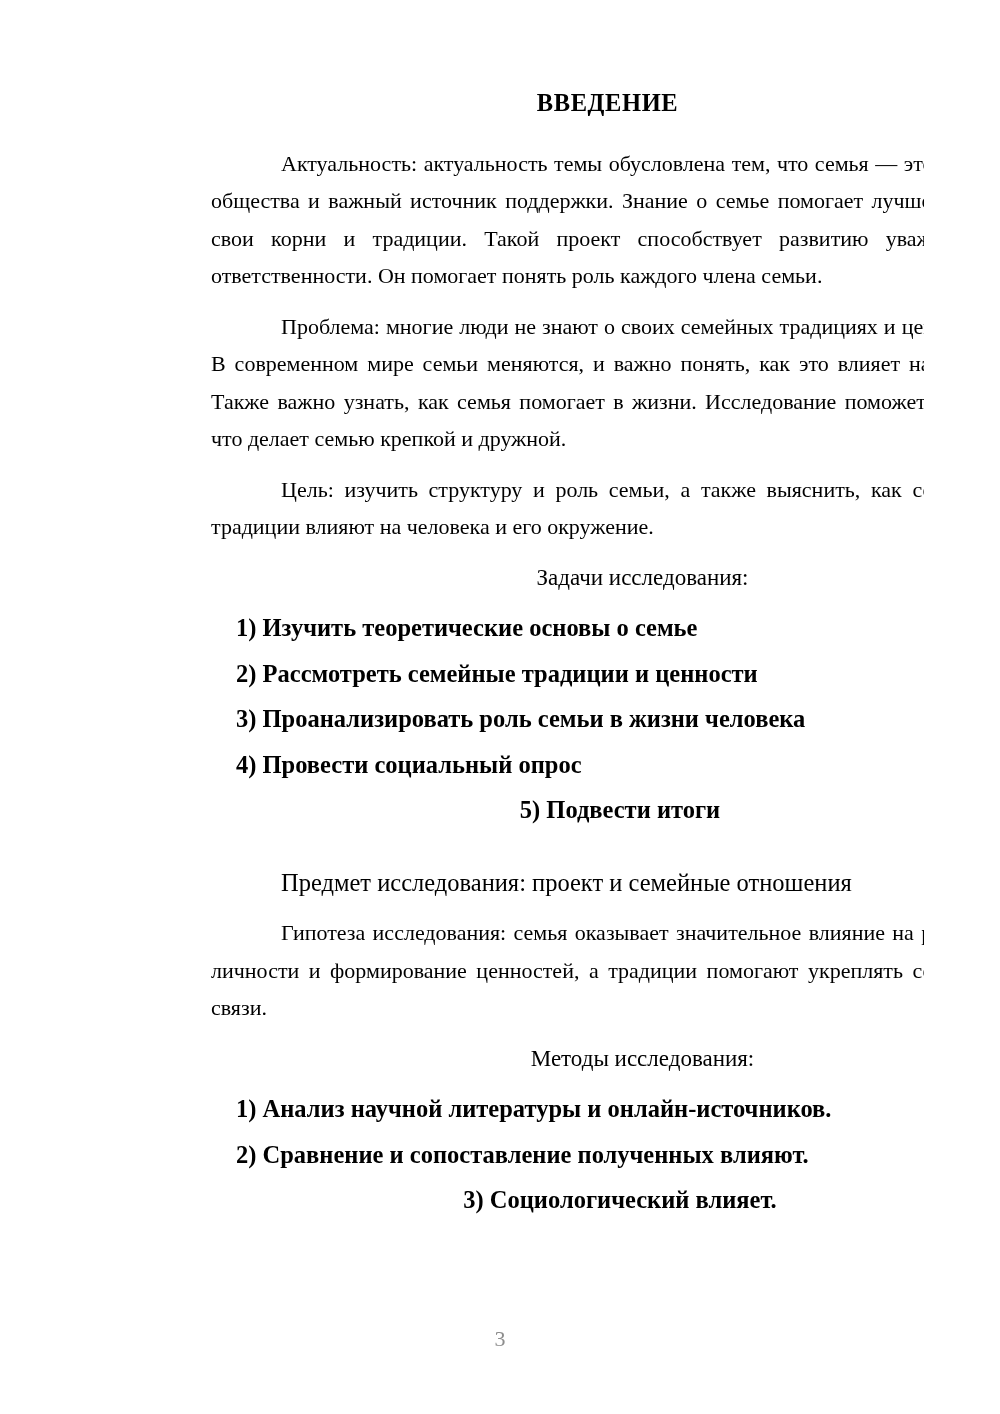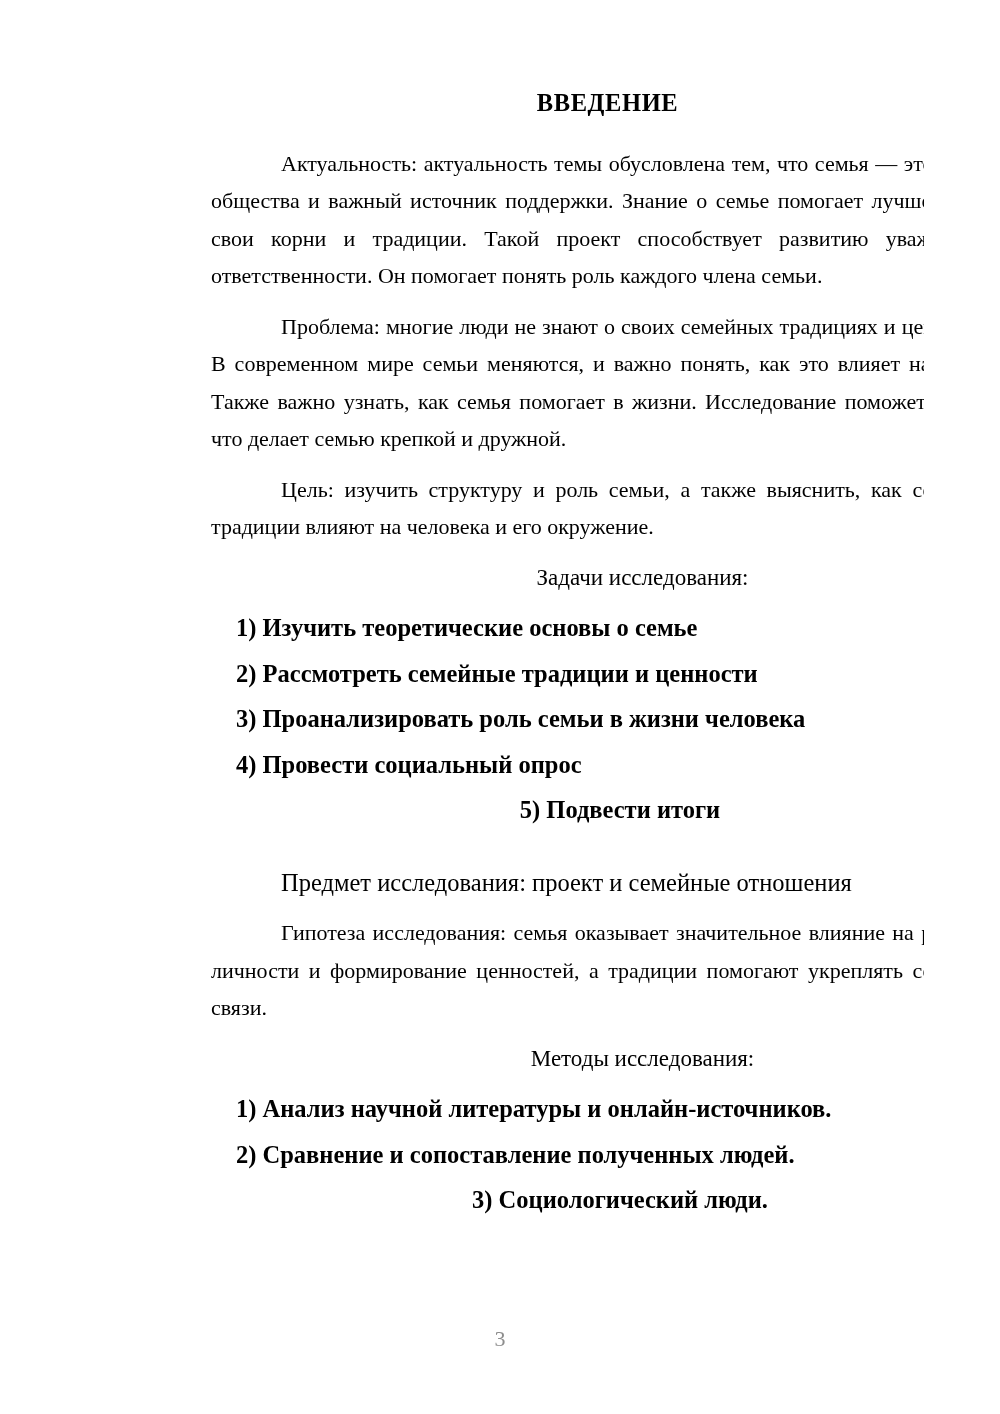--- a/index.html
+++ b/index.html
@@ -123,21 +123,21 @@
 
 
     <p class="single-line">Предмет исследования: проект и семейные отношения</p>
 
     <p class="para">Гипотеза исследования: семья оказывает значительное влияние на развитие личности и формирование ценностей, а традиции помогают укреплять семейные связи.</p>
 
     <p class="heading-line">Методы исследования:</p>
 
     <ol class="num-list">
       <li><span class="marker">1)</span>&nbsp;<span class="item-text">Анализ научной литературы и онлайн-источников.</span></li>
-      <li><span class="marker">2)</span>&nbsp;<span class="item-text">Сравнение и сопоставление полученных людей.</span></li>
-      <li><span class="marker">3)</span>&nbsp;<span class="item-text">Социологический люди.</span></li>
+      <li><span class="marker">2)</span>&nbsp;<span class="item-text">Сравнение и сопоставление полученных влияют.</span></li>
+      <li><span class="marker">3)</span>&nbsp;<span class="item-text">Социологический влияет.</span></li>
     </ol>
 
   </div>
 
   <div class="page-number">3</div>
 
 </div>
 
 </body></html>

